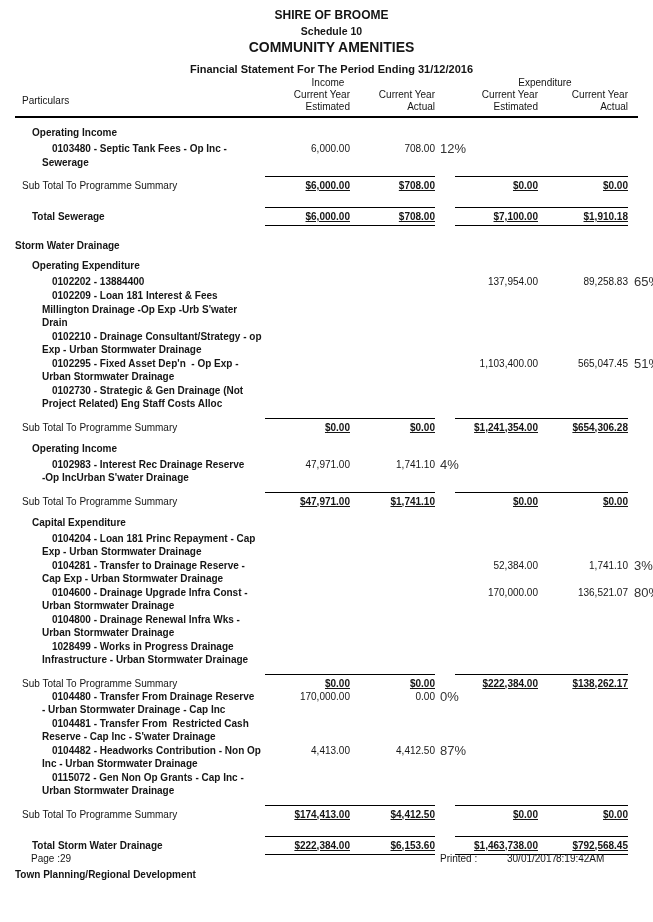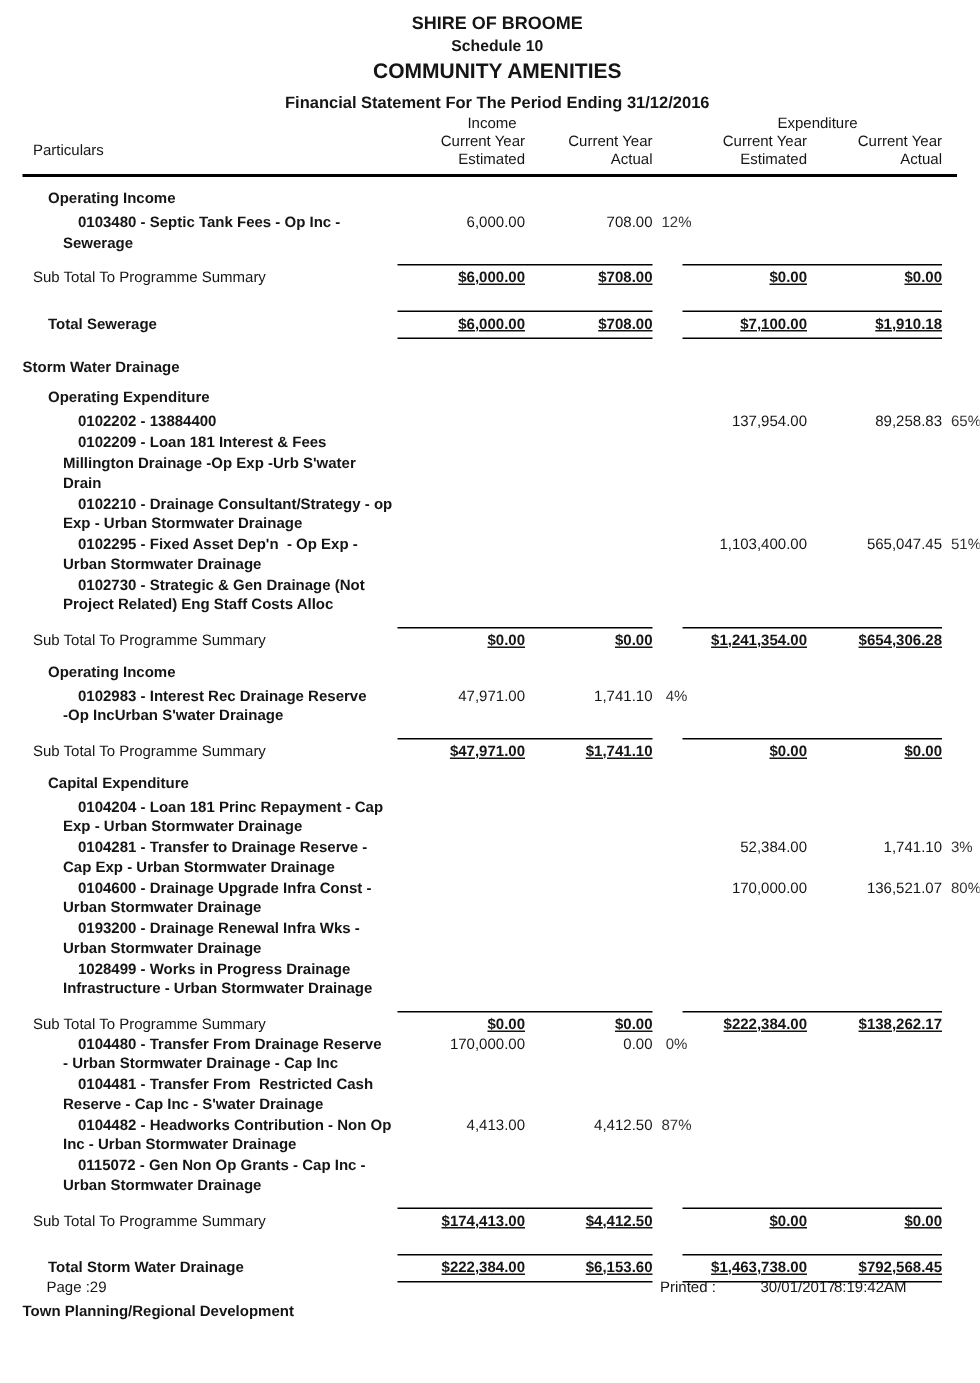--- a/index.html
+++ b/index.html
@@ -33,21 +33,21 @@
   .rule { border-top:2px solid #000; margin:3px 10px 0 0; height:0; }
 
   
   .row { font-size:10px; }
   .row.section1 { font-weight:bold; margin-top:14px; }
   .row.section2 { font-weight:bold; margin-top:9px; margin-bottom:4px; padding-left:17px; }
   .particulars { padding-left:27px; line-height:13.5px;font-weight:bold; }
   .particulars .acct-line { white-space:pre; }
   .particulars .acct-line:first-child { text-indent:10px; }
   .num { text-align:right; line-height:13.5px; }
-  .pct { font-size:10px; line-height:14px; padding-left:5px; color:#333;text-align:center; }
+  .pct { font-size:13px; line-height:14px; padding-left:5px; color:#333; }
   .c7.pct { padding-left:6px; }
 
   .row.subtotal { margin-top:7px; }
   .row.total    { margin-top:15px; margin-bottom:6px; }
   .subtotal .label { padding-left:7px;  padding-top:4px; }
   .total    .label { padding-left:17px; padding-top:4px; font-weight:bold; }
   .subtotal .num, .total .num { font-weight:bold; line-height:13px; }
   .amt-group { border-top:1.5px solid #000; padding-top:2px; display:grid;text-decoration:underline; }
   .income-group      { grid-column:2 / 4; grid-template-columns:85px 85px; }
   .expenditure-group { grid-column:5 / 7; grid-template-columns:83px 90px; margin-left:-7px; }
@@ -263,21 +263,21 @@
         </div>
         <div class="num c2"></div>
         <div class="num c3"></div>
         <div class="pct c4"></div>
         <div class="num c5">170,000.00</div>
         <div class="num c6">136,521.07</div>
         <div class="pct c7">80%</div>
       </div>
       <div class="row account grid">
         <div class="particulars">
-          <div class="acct-line">0193200 - Drainage Renewal Infra Wks -</div>
+          <div class="acct-line">0104800 - Drainage Renewal Infra Wks -</div>
           <div class="acct-line">Urban Stormwater Drainage</div>
         </div>
         <div class="num c2"></div>
         <div class="num c3"></div>
         <div class="pct c4"></div>
         <div class="num c5"></div>
         <div class="num c6"></div>
         <div class="pct c7"></div>
       </div>
       <div class="row account grid">

